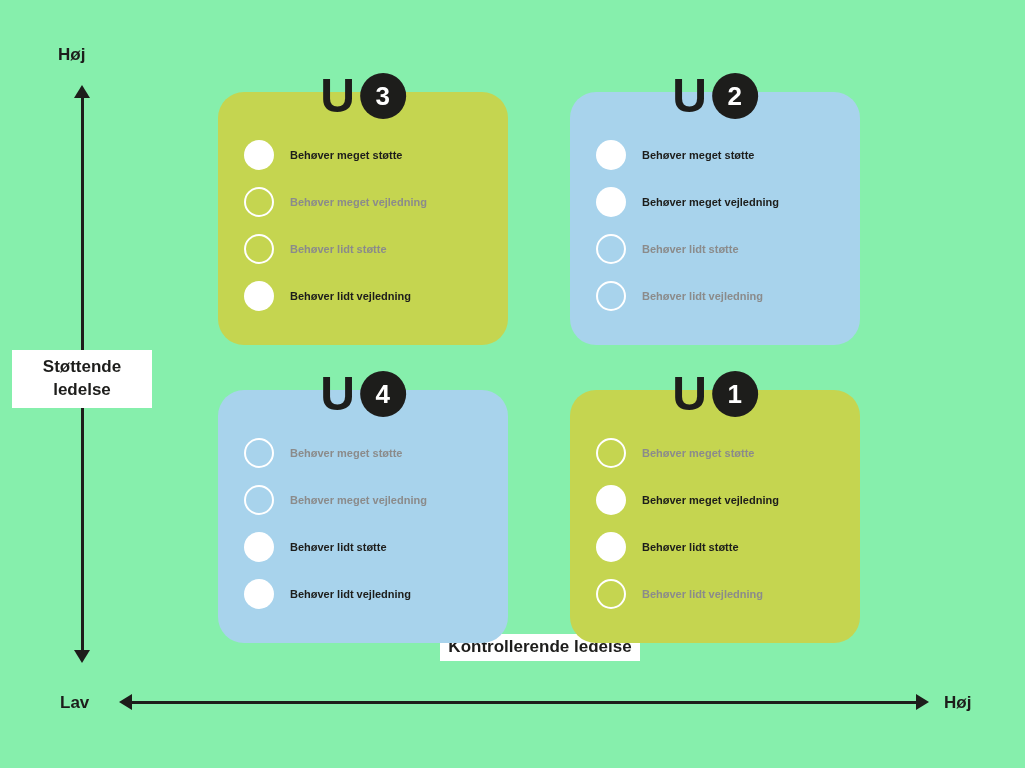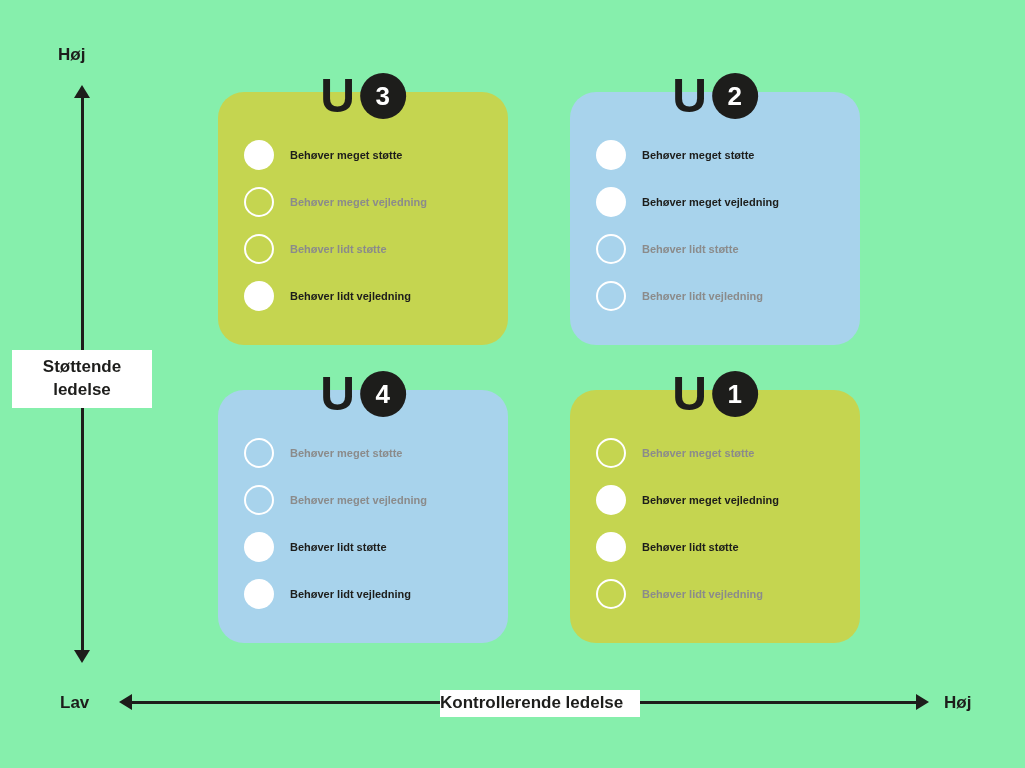--- a/index.html
+++ b/index.html
@@ -38,21 +38,21 @@
   .arr-down  { left:74px;  top:650px; border-left:8px solid transparent; border-right:8px solid transparent; border-top:13px solid #1d1d1b; }
   .arr-left  { left:119px; top:694px; border-top:8px solid transparent; border-bottom:8px solid transparent; border-right:13px solid #1d1d1b; }
   .arr-right { left:916px; top:694px; border-top:8px solid transparent; border-bottom:8px solid transparent; border-left:13px solid #1d1d1b; }
 
   .axis-label { position:absolute; font-size:17px; font-weight:700; color:#1d1d1b; }
   .y-top    { left:58px; top:45px; }
   .y-bottom { left:60px; top:693px; }
   .x-right  { left:944px; top:693px; }
   .y-title  { left:12px; top:350px; width:140px; text-align:center; line-height:1.35;
               background:#ffffff; padding:6px 0; }
-  .x-title  { left:440px; top:690px; width:200px; text-align:left; line-height:1.35;
+  .x-title  { left:440px; top:634px; width:200px; text-align:center; line-height:1.35;
               background:#ffffff; padding:2px 0; }
 
   
   .pos-tl { left:218px; top:92px; }
   .pos-tr { left:570px; top:92px; }
   .pos-bl { left:218px; top:390px; }
   .pos-br { left:570px; top:390px; }
 </style>
 </head>
 <body>

